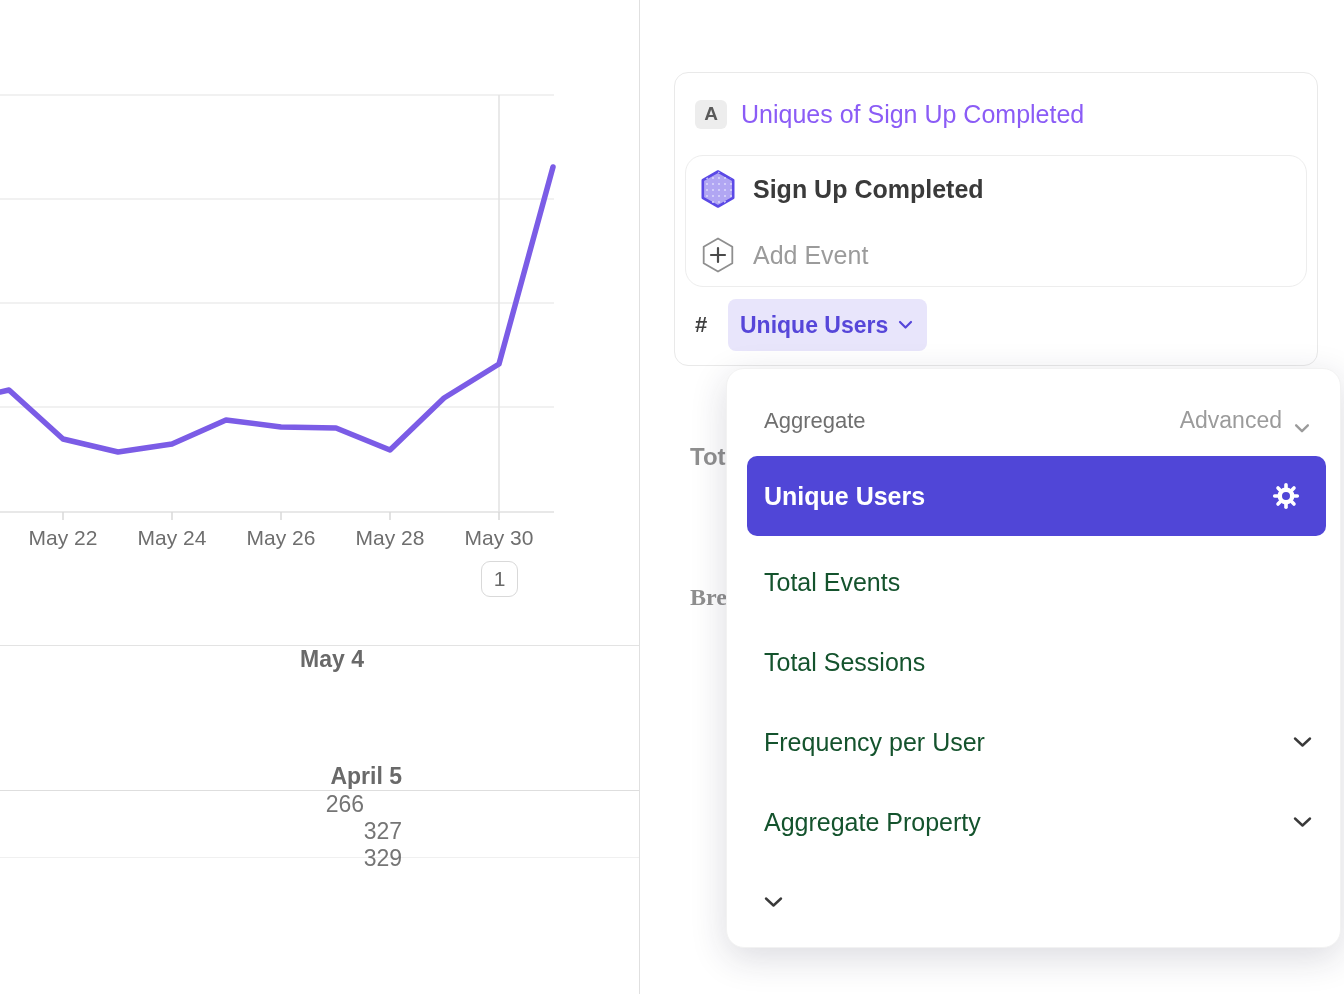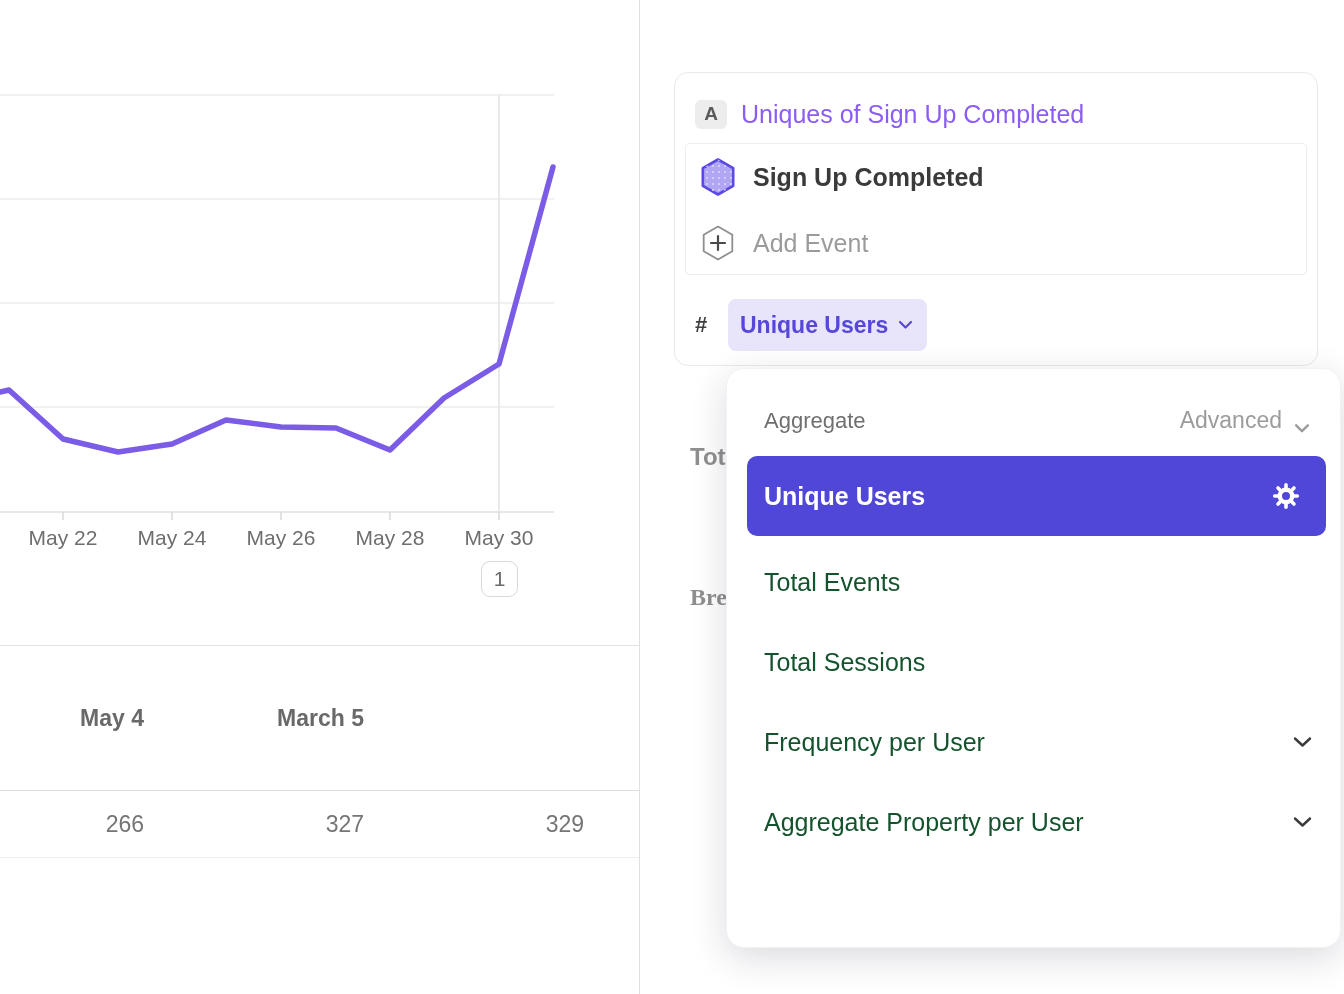--- a/index.html
+++ b/index.html
@@ -9,43 +9,43 @@
   
   .chart-wrap { position:absolute; left:0; top:0; width:639px; height:645px; }
   #chart { position:absolute; left:0; top:0; }
   .page-badge { position:absolute; left:481px; top:561px; width:37px; height:36px;
                 background:#fff; border:1.5px solid #d9d9d9; border-radius:9px;
                 color:#6a6a6a; font-size:21px; display:flex; align-items:center;
                 justify-content:center; }
 
   .table-section { position:absolute; left:0; top:645px; width:639px;
                    border-top:1px solid #e3e3e3; }
-  .t-row { display:flex; justify-content:flex-start; padding-right:55px; }
+  .t-row { display:flex; justify-content:space-between; padding-right:55px;flex-direction:column; }
   .t-row .cell { width:220px; text-align:right; }
   .t-row .cell:first-child { width:144px; }
   .t-row.header { height:145px; align-items:center; border-bottom:1px solid #dedede;
                   color:#696969; font-weight:700; font-size:23px; }
   .t-row.values { height:67px; align-items:center; border-bottom:1px solid #f0f0f0;
                   color:#757575; font-size:23px; }
 
   .v-divider { position:absolute; left:639px; top:0; width:1px; height:994px;
                background:#e0e0e0; }
 
   
   .outer-card { position:absolute; left:674px; top:72px; width:644px; height:294px;
                 border:1px solid #e9e9e9; border-radius:14px; background:#fff; }
   .series-row { position:absolute; left:20px; top:26px; height:30px; display:flex;
                 align-items:center; }
   .series-badge { width:32px; height:29px; background:#ededed; border-radius:6px;
                   color:#5a5a5a; font-weight:700; font-size:19px; display:flex;
                   align-items:center; justify-content:center; }
   .series-title { margin-left:14px; color:#8b5cf6; font-size:25px; font-weight:500; }
 
-  .inner-card { position:absolute; left:10px; top:70px; width:622px; height:132px;
-                border:1px solid #ededed; border-radius:4px; background:#fff; }
+  .inner-card { position:absolute; left:10px; top:82px; width:622px; height:132px;
+                border:1px solid #ededed; border-radius:18px; background:#fff; }
   .event-row { position:absolute; left:0; width:100%; height:66px; display:flex;
                align-items:center; padding-left:13px; }
   .event-row .label { margin-left:16px; font-size:25px; }
   .event-row.event { top:0; } .event-row.add { top:66px; }
   .event-row.event .label { color:#3a3a3a; font-weight:700; }
   .event-row.add .label   { color:#9b9b9b; font-weight:500; }
 
   .metric-row { position:absolute; left:20px; top:225px; height:54px; display:flex;
                 align-items:center; }
   .hash { color:#3f3f3f; font-weight:700; font-size:22px; width:26px; }
@@ -98,21 +98,21 @@
       <text x="390" y="545" text-anchor="middle" fill="#6e6e6e" font-size="21">May 28</text>
       <text x="499" y="545" text-anchor="middle" fill="#6e6e6e" font-size="21">May 30</text>
       <polyline points="0,392 9,390 63,439 118,452 172,444 226,420 281,427 336,428 390,450 444,398 499,364 553,167" fill="none" stroke="#7b5ce6" stroke-width="5.5" stroke-linejoin="round" stroke-linecap="round"></polyline>
     </svg>
   <div class="page-badge">1</div>
 </div>
 
 <div class="table-section">
   <div class="t-row header">
     <div class="cell">May 4</div>
-    <div class="cell">March 5</div>
+    <div class="cell">April 5</div>
   </div>
   <div class="t-row values">
     <div class="cell">266</div>
     <div class="cell">327</div>
     <div class="cell">329</div>
   </div>
 </div>
 
 <div class="v-divider"></div>
 
@@ -191,19 +191,24 @@
       <div class="menu-item">
         <span class="lbl">Total Sessions</span>
       </div>
       <div class="menu-item">
         <span class="lbl">Frequency per User</span>
         <svg width="19" height="12" viewBox="0 0 19 12">
      <polyline points="2,2.5 9.5,9.5 17,2.5" fill="none" stroke="#3a3a3a" stroke-width="2.4" stroke-linecap="round" stroke-linejoin="round"></polyline>
         </svg>
       </div>
       <div class="menu-item">
-        <span class="lbl">Aggregate Property per User</span>
+        <span class="lbl">Aggregate Property</span>
         <svg width="19" height="12" viewBox="0 0 19 12">
      <polyline points="2,2.5 9.5,9.5 17,2.5" fill="none" stroke="#3a3a3a" stroke-width="2.4" stroke-linecap="round" stroke-linejoin="round"></polyline>
         </svg>
       </div>
+      <div class="menu-item">
+        <svg width="19" height="12" viewBox="0 0 19 12">
+     <polyline points="2,2.5 9.5,9.5 17,2.5" fill="none" stroke="#3a3a3a" stroke-width="2.4" stroke-linecap="round" stroke-linejoin="round"></polyline>
+        </svg>
+      </div>
     </div>
 </div>
 
 </body></html>

